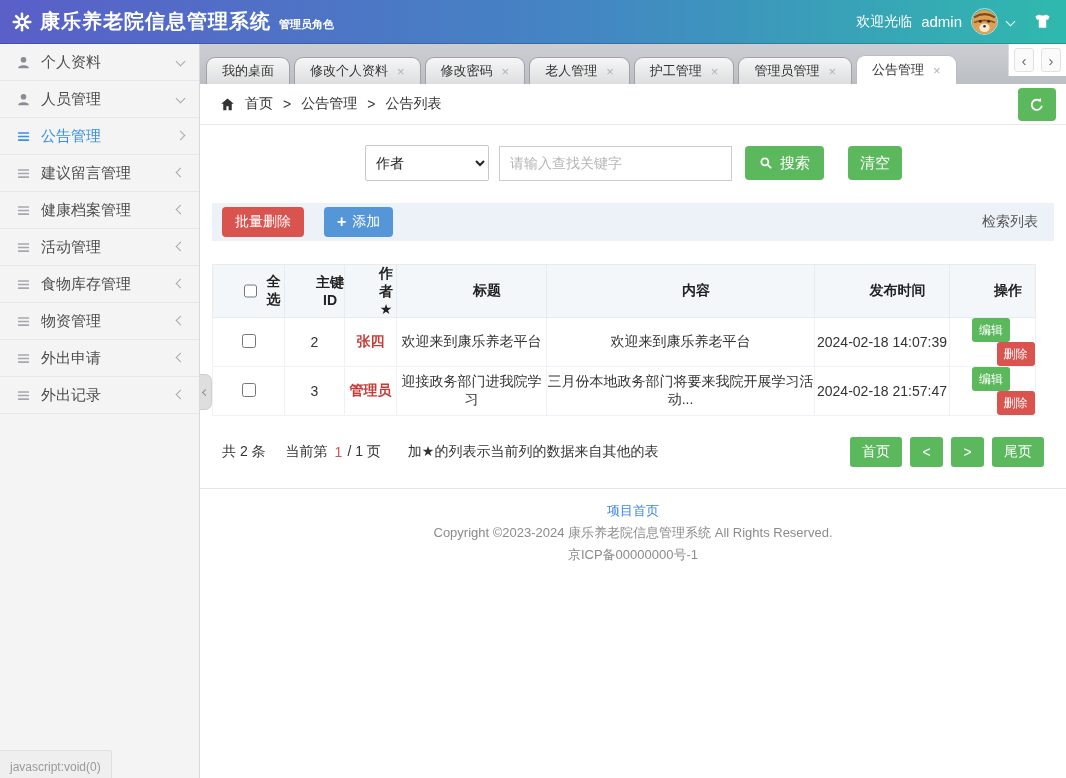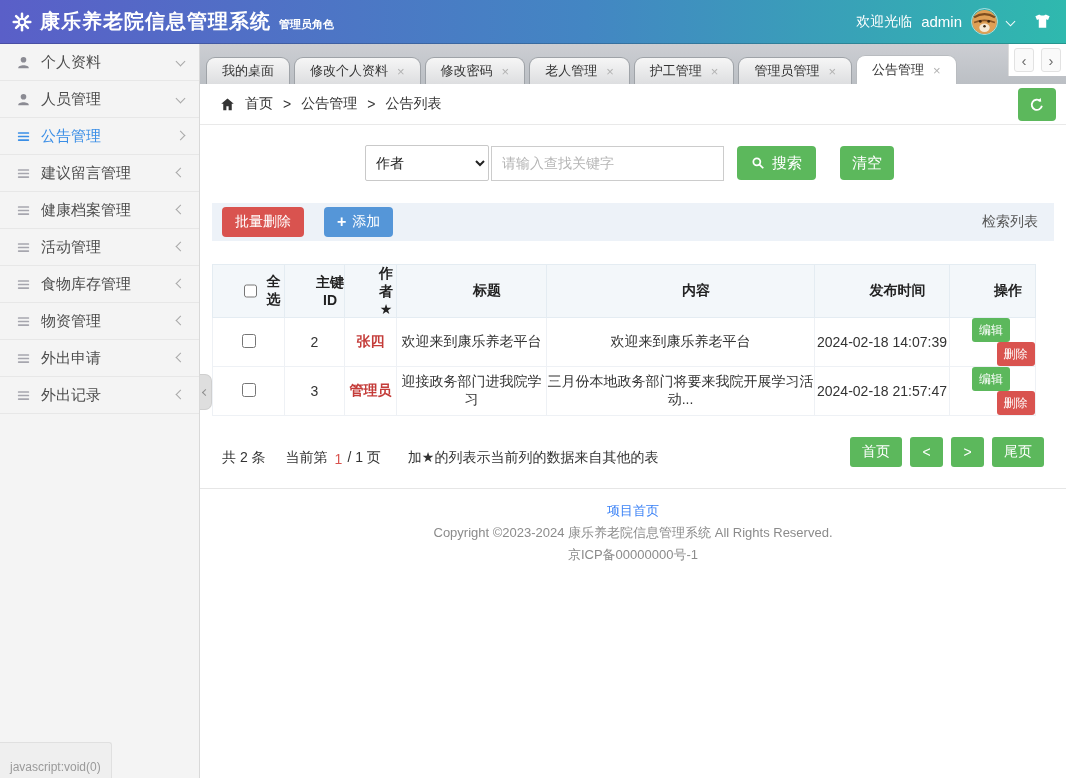--- a/index.html
+++ b/index.html
@@ -73,21 +73,21 @@
     display:flex; align-items:center; gap:10px; padding:0 20px; font-size:14px; position:relative;
   }
   .refresh-btn {
     position:absolute; right:10px; top:4px; width:38px; height:33px; border:none; cursor:pointer;
     background:#5cb85c; border-radius:4px; display:flex; align-items:center; justify-content:center;
   }
   
   .page-body { flex:1; padding-top:20px; overflow:hidden; }
   .search-row { display:flex; align-items:center; margin-left:165px; height:36px; }
   .field-select { width:124px; height:36px; border:1px solid #c9c9c9; border-radius:2px; font-size:14px; color:#222; padding:0 6px; background:#fff; font-family:inherit; }
-  .keyword-input { width:233px; height:35px; border:1px solid #ccc; padding:0 10px; font-size:14px; margin-left:2px; font-family:inherit; }
+  .keyword-input { width:233px; height:35px; border:1px solid #ccc; padding:0 10px; font-size:14px; margin-left:10px; font-family:inherit; }
   .keyword-input::placeholder { color:#b5b5b5; }
   .btn { border:none; cursor:pointer; color:#fff; font-family:inherit; }
   .btn-search { background:#5cb85c; height:34px; padding:0 14px; border-radius:4px; font-size:15px; display:flex; align-items:center; gap:7px; margin-left:13px; }
   .btn-clear { background:#5cb85c; height:34px; padding:0 12px; border-radius:4px; font-size:15px; margin-left:24px; }
   .toolbar-row {
     margin:22px 12px 0; background:#edf2f8; height:38px;
     display:flex; align-items:center; padding:0 10px; gap:20px;
   }
   .btn-danger { background:#d9534f; height:30px; padding:0 13px; border-radius:4px; font-size:14px; }
   .btn-add { background:#5596d8; height:30px; padding:0 13px; border-radius:4px; font-size:14px; display:flex; align-items:center; gap:6px; }
@@ -100,35 +100,35 @@
   }
   .grid th { background:#f3f7fa; border:1px solid #e4ecf2; height:38px; font-weight:bold; color:#222;padding-left:31px; }
   .grid td { border:1px solid #eef1f5; height:41px; background:#fff; }
   .cell-author { color:#c43c39; font-weight:bold; }
   .selall { display:inline-flex; align-items:center; gap:6px; cursor:pointer; }
   .grid input[type=checkbox] { width:14px; height:14px; cursor:pointer; }
   .mini-btn { height:24px; padding:0 7px; border-radius:3px; font-size:12px; }
   .mini-edit { background:#5cb85c; margin-right:3px; }
   .mini-del { background:#d9534f;margin-left:46px; }
   
-  .pagination-row { display:flex; align-items:flex-end; margin:21px 22px 0; font-size:14px; color:#333; }
+  .pagination-row { display:flex; align-items:center; margin:21px 22px 0; font-size:14px; color:#333; }
   .pg-sep { width:20px; }
   .pg-cur { color:#d9534f; margin:0 5px 0 7px; }
   .pg-note { margin-left:27px; }
   .pg-buttons { margin-left:auto; display:flex; }
   .pg-btn { background:#5cb85c; height:30px; min-width:33px; padding:0 12px; border-radius:3px; font-size:14px; margin-left:8px; }
   
   .footer-sep { border:none; border-top:1px solid #e6e6e6; margin:21px 0 0; }
   .footer { text-align:center; color:#8b8b8b; font-size:13px; padding-top:11px; line-height:22px; }
   .footer a { color:#3b82f6; text-decoration:none; cursor:pointer; }
   
   .statusbar {
     position:absolute; left:0; bottom:0; background:#efefef; border:1px solid #e0e0e0;
     border-left:none; border-bottom:none; border-radius:0 3px 0 0;
-    padding:17px 10px 4px; font-size:12px; color:#9a9a9a; z-index:10;
+    padding:9px 10px 4px; font-size:12px; color:#9a9a9a; z-index:10;
   }
 </style>
 </head>
 <body>
 
 <header class="topbar">
   <div class="brand">
     <span class="gear">
       <svg viewBox="0 0 24 24" width="20" height="20">
         <g stroke="#fff" stroke-width="3" stroke-linecap="round">

